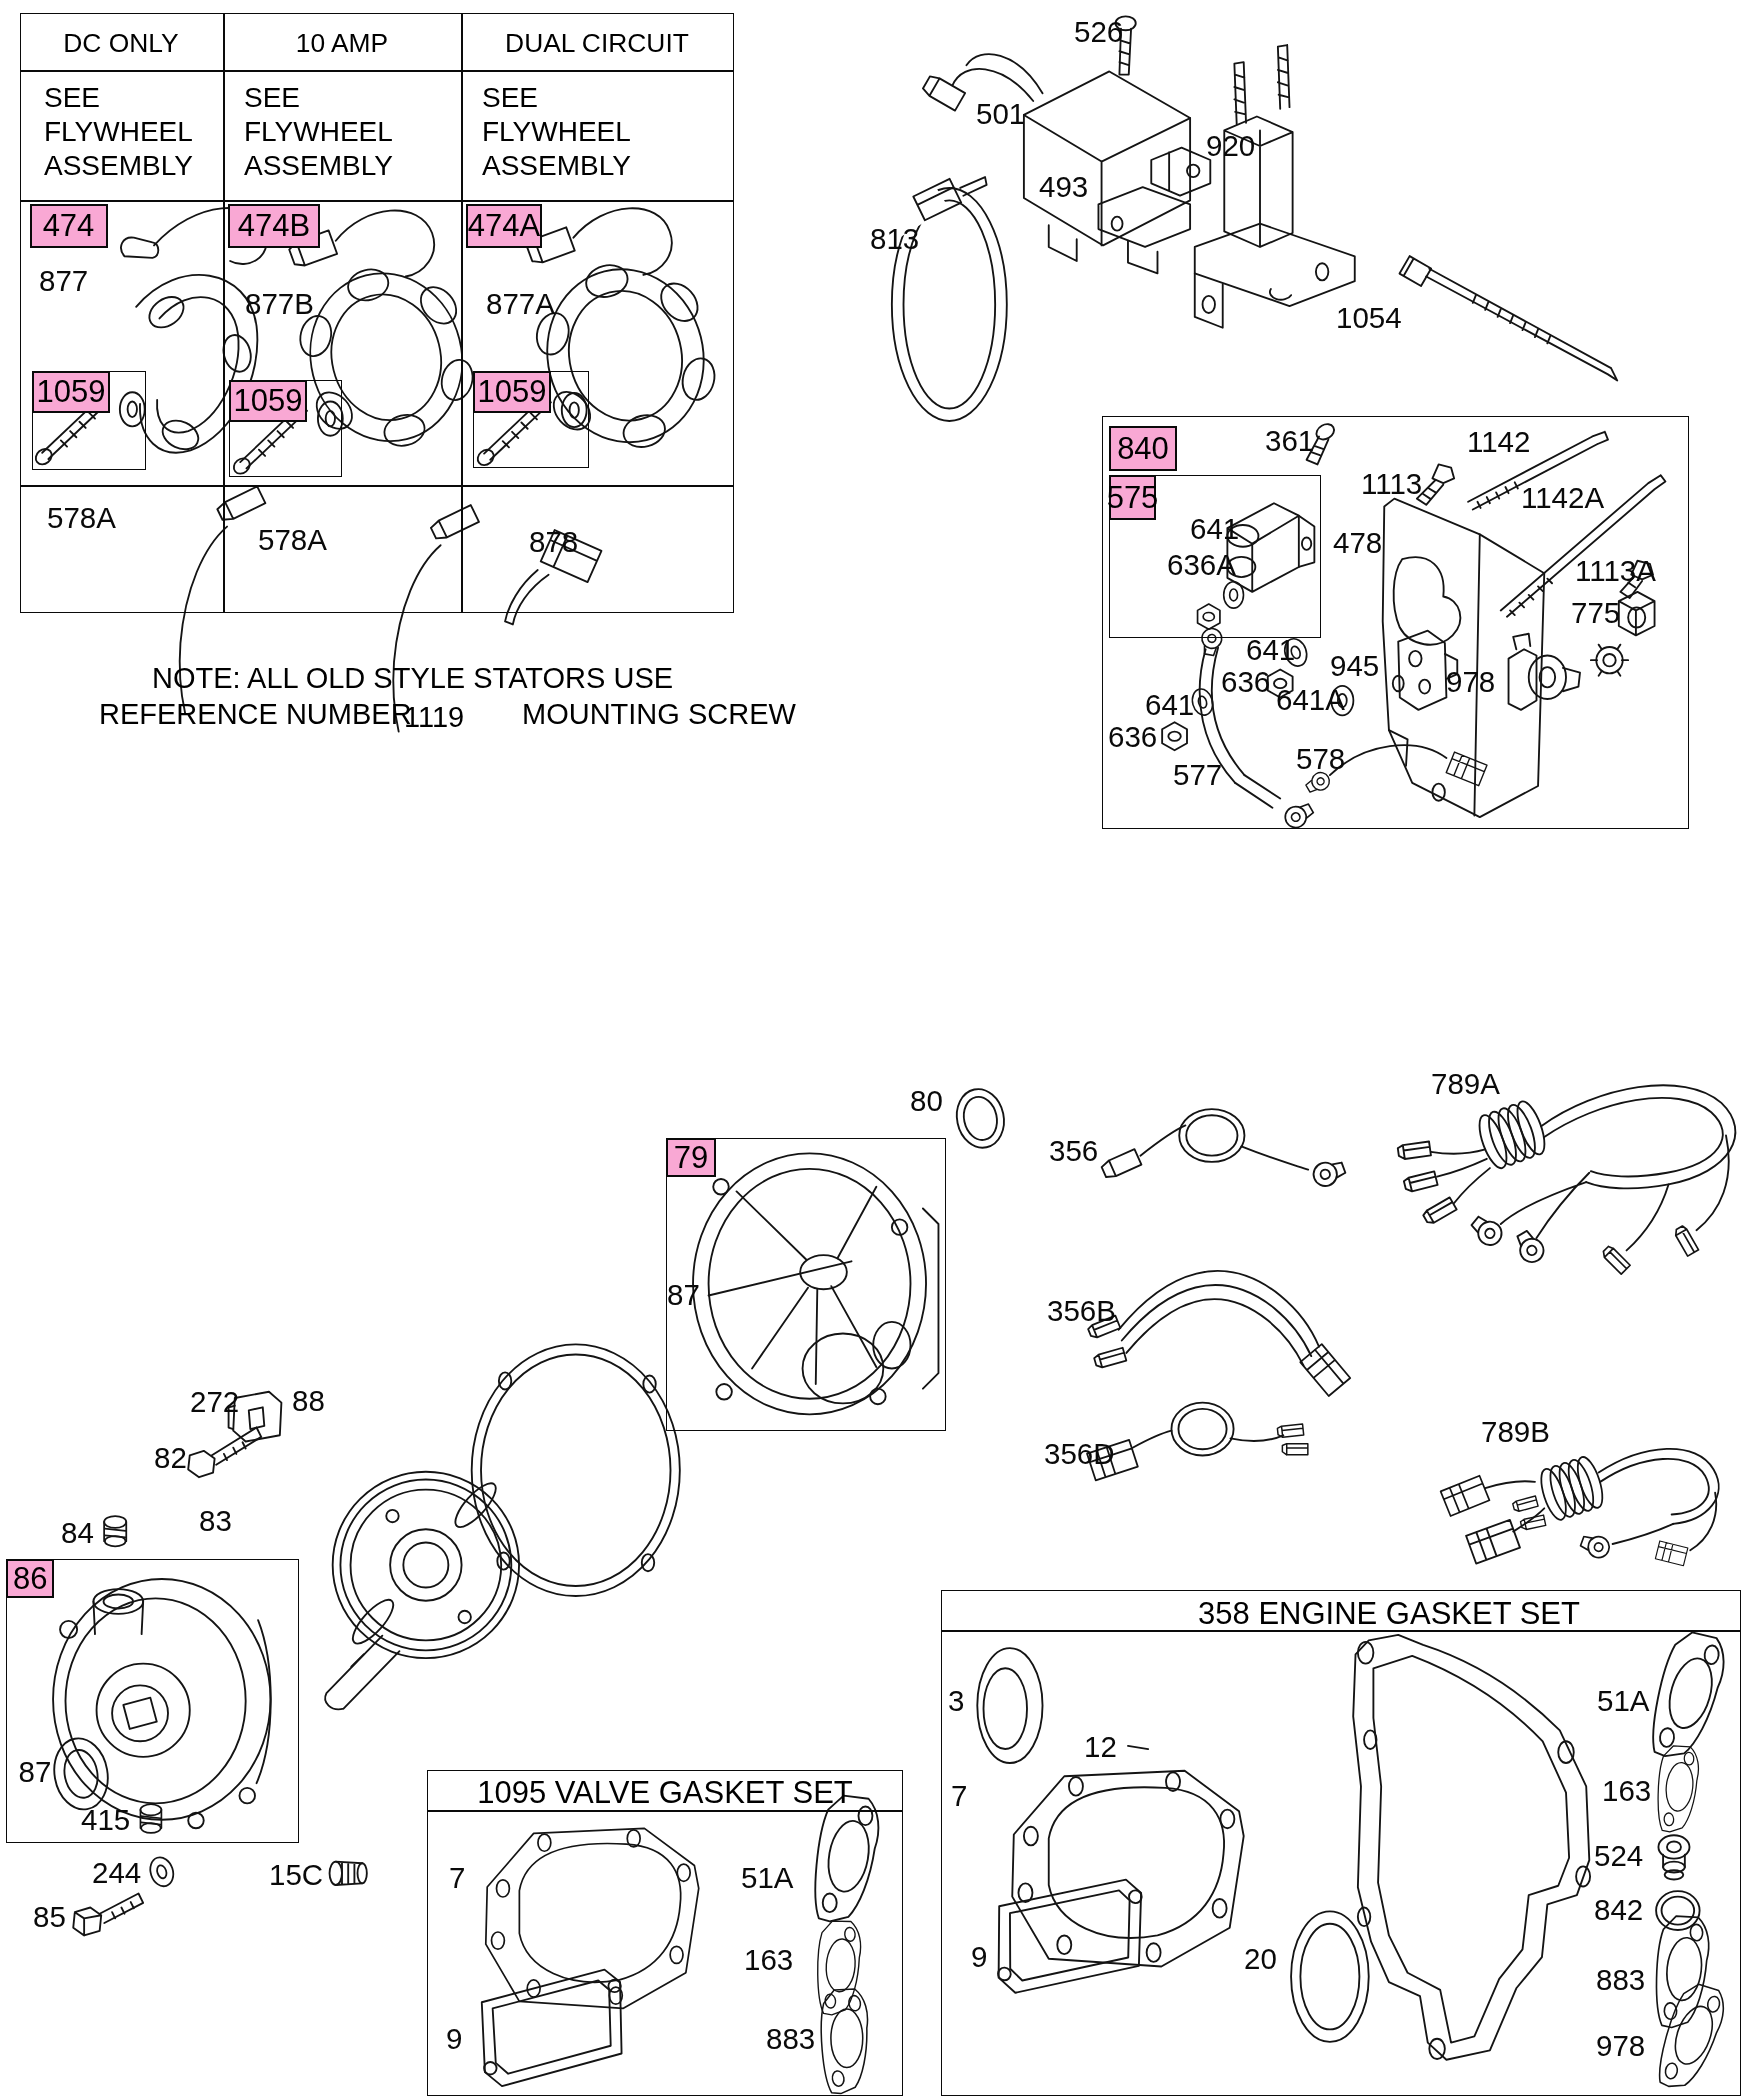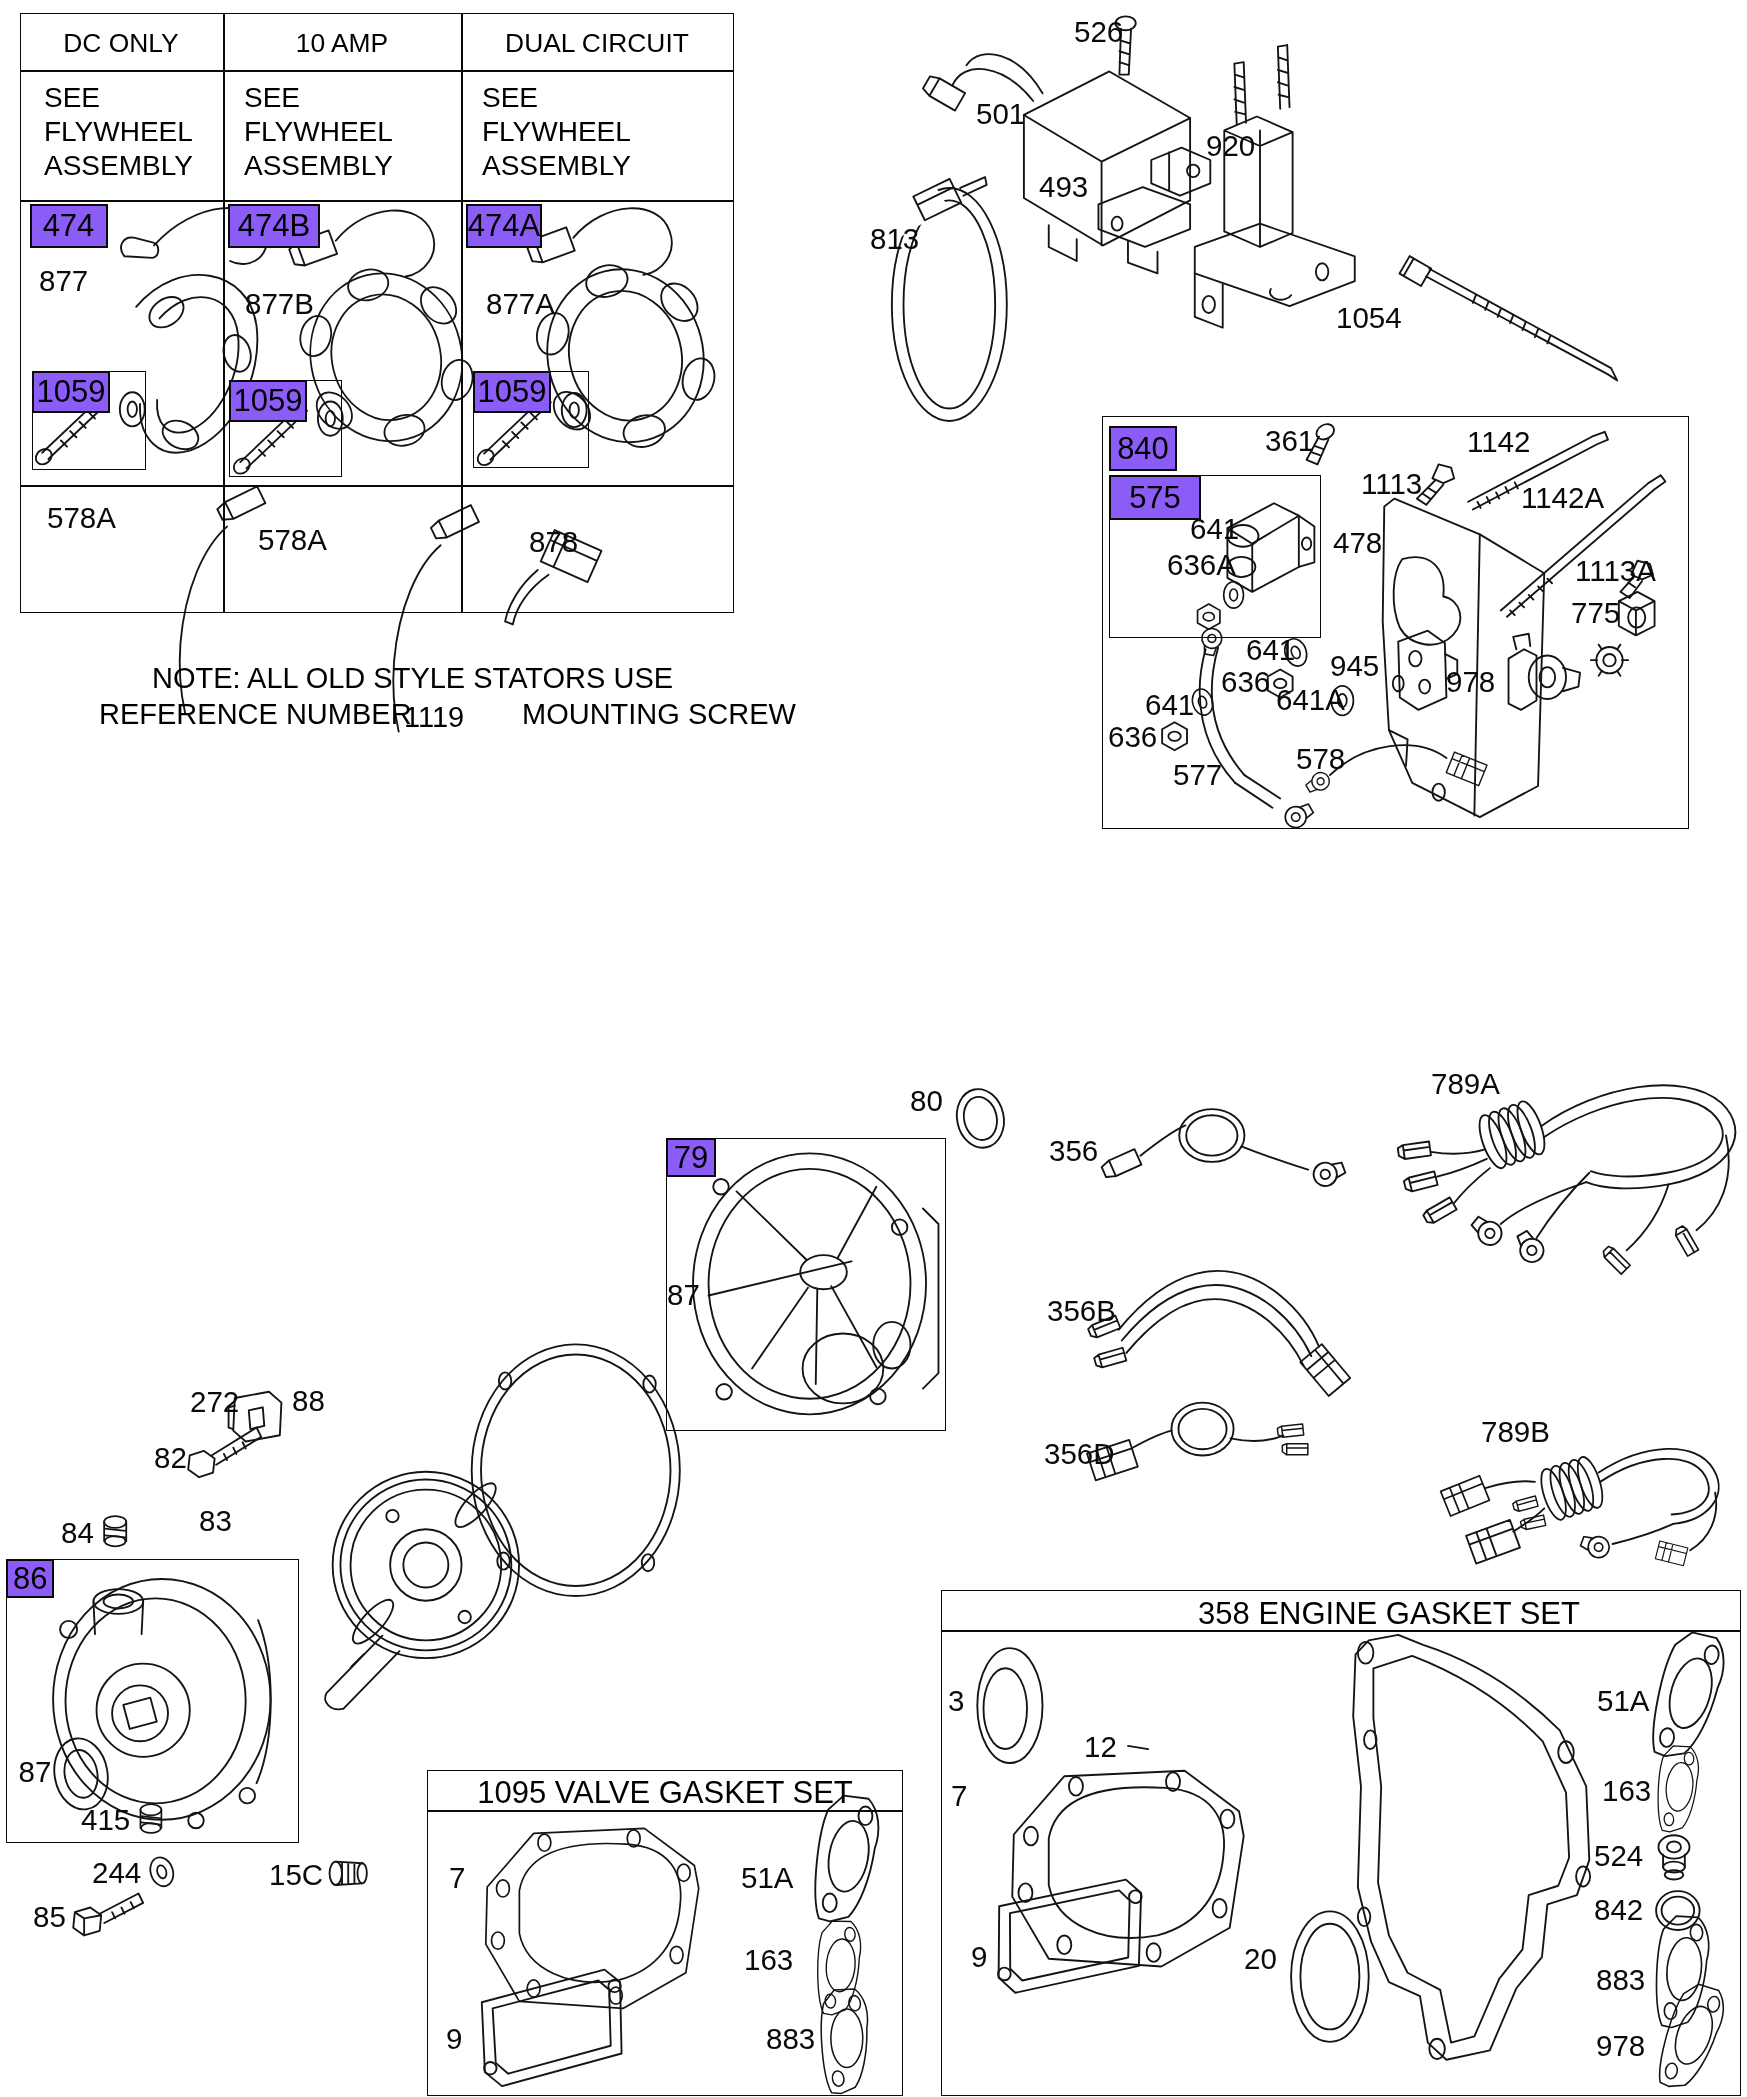--- a/index.html
+++ b/index.html
@@ -1,20 +1,20 @@
 <!DOCTYPE html>
 <html style="font-size:12.4px"><head>
 <meta charset="utf-8">
 <style>
   html,body{margin:0;padding:0;background:#fff;}
   #page{position:relative;width:1748px;height:2097px;background:#ffffff;overflow:hidden;
         font-family:"Liberation Sans",sans-serif;color:#000;}
   #art{position:absolute;left:0;top:0;}
   .lbl{position:absolute;font-size:29.5px;line-height:1.05;white-space:nowrap;color:#0a0a0a;}
-  .lblbox{position:absolute;border:2.3px solid #0a0a0a;background:#8b5cf6;display:flex;align-items:center;
+  .lblbox{position:absolute;border:2.3px solid #0a0a0a;background:#f9a8d4;display:flex;align-items:center;
           justify-content:center;font-size:31px;box-sizing:border-box;z-index:3;}
   .frame{position:absolute;border:1.9px solid #0a0a0a;box-sizing:border-box;}
   .vline{position:absolute;width:1.9px;background:#0a0a0a;}
   .hline{position:absolute;height:1.9px;background:#0a0a0a;}
   .hdr{position:absolute;font-size:26.4px;text-align:center;}
   .seeblk{position:absolute;font-size:28px;line-height:34px;}
   .title{position:absolute;font-size:31px;text-align:center;}
   .note{position:absolute;font-size:29px;}
   svg{stroke:#141414;stroke-width:2.4;fill:none;stroke-linecap:round;stroke-linejoin:round;}
 </style>
@@ -510,21 +510,21 @@
 <div class="note" style="left:522px;top:698px;">MOUNTING SCREW</div>
 
 <div class="lbl" style="left:1074px;top:17px;">526</div>
 <div class="lbl" style="left:976px;top:99px;">501</div>
 <div class="lbl" style="left:1206px;top:131px;">920</div>
 <div class="lbl" style="left:1039px;top:172px;">493</div>
 <div class="lbl" style="left:870px;top:224px;">813</div>
 <div class="lbl" style="left:1336px;top:303px;">1054</div>
 
 <div class="lblbox" style="left:1109px;top:426px;width:68px;height:45px;">840</div>
-<div class="lblbox" style="left:1109px;top:475px;width:92px;height:45px;">575</div>
+<div class="lblbox" style="left:1109px;top:475px;width:47px;height:45px;">575</div>
 <div class="lbl" style="left:1265px;top:426px;">361</div>
 <div class="lbl" style="left:1361px;top:469px;">1113</div>
 <div class="lbl" style="left:1467px;top:427px;">1142</div>
 <div class="lbl" style="left:1521px;top:483px;">1142A</div>
 <div class="lbl" style="left:1190px;top:514px;">641</div>
 <div class="lbl" style="left:1167px;top:550px;">636A</div>
 <div class="lbl" style="left:1333px;top:528px;">478</div>
 <div class="lbl" style="left:1575px;top:556px;">1113A</div>
 <div class="lbl" style="left:1571px;top:598px;">775</div>
 <div class="lbl" style="left:1246px;top:635px;">641</div>

